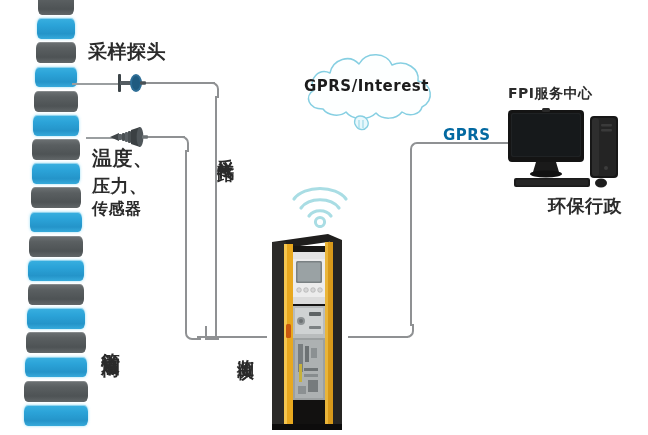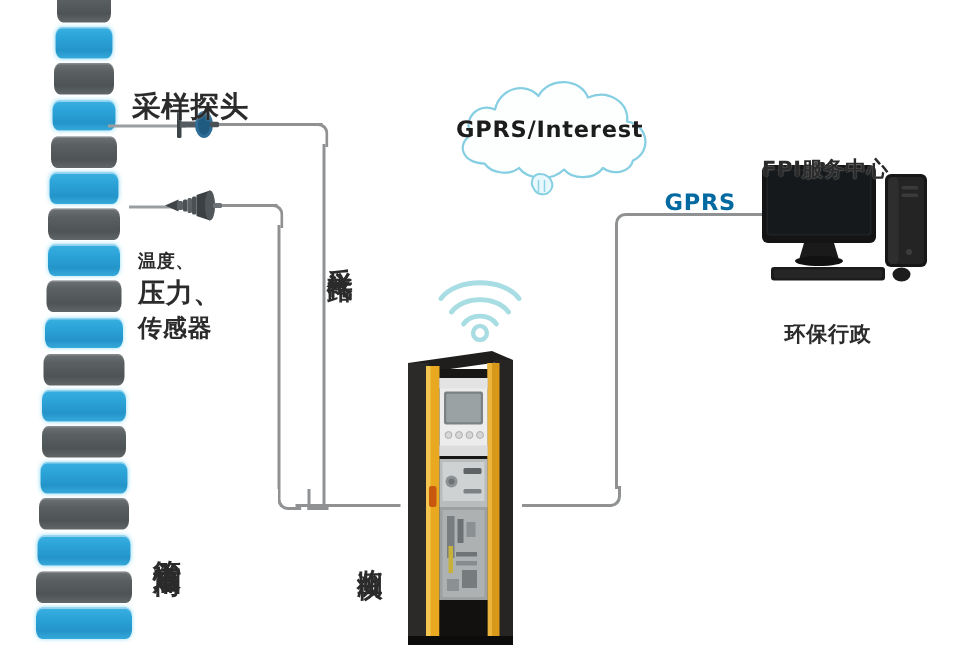--- a/index.html
+++ b/index.html
@@ -30,21 +30,21 @@
   
   .lbl{
     position:absolute;
     color:#2b2b2b;
     font-weight:700;
     letter-spacing:.5px;
     white-space:pre;
     line-height:1.18;
     text-shadow:0 0 1px rgba(255,255,255,.6);
   }
-  .lbl.cn{font-family:"DejaVu Sans","Liberation Sans",sans-serif;margin-top:20px;}
+  .lbl.cn{font-family:"DejaVu Sans","Liberation Sans",sans-serif;}
   .vert{writing-mode:vertical-rl;text-orientation:upright;}
 
   
   .pipe{position:absolute;border:2px solid #8f9193;}
 
   
   .probe-line{position:absolute;height:2px;background:#9a9ea0;}
 
   
   #cloud{position:absolute;left:292px;top:46px;width:152px;height:92px;text-align:right;}
@@ -245,30 +245,30 @@
         <rect x="14" y="71.5" width="72" height="6" rx="1.5" fill="#262626"></rect>
       </g>
 
       <ellipse cx="99" cy="75" rx="6" ry="4.6" fill="#1d1d1d"></ellipse>
     </svg>
   </div>
 
   <div class="lbl cn nosel" style="left:88px;top:40px;font-size:19px;">采样探头</div>
 
   <div class="abs nosel" style="left:92px;top:147px;font-size:18px;">
-    <div class="lbl cn" style="position:relative;font-size:12px;">温度、</div>
+    <div class="lbl cn" style="position:relative;font-size:20px;">温度、</div>
     <div class="lbl cn" style="position:relative;margin-top:4px;font-size:18px;">压力、</div>
     <div class="lbl cn" style="position:relative;margin-top:4px;font-size:16px;">传感器</div>
   </div>
 
   <div class="lbl cn vert nosel" style="left:216px;top:145px;font-size:17px;letter-spacing:2px;">采样气路</div>
 
   <div class="lbl cn vert nosel" style="left:100px;top:338px;font-size:19px;letter-spacing:2px;">管道烟筒</div>
 
   <div class="lbl cn vert nosel" style="left:236px;top:345px;font-size:17px;letter-spacing:2px;">监测仪</div>
 
   <div class="lbl nosel" style="left:443px;top:127px;font-size:15px;font-weight:600;color:#0369a1;">GPRS</div>
 
   <div class="lbl cn nosel" style="left:508px;top:85px;font-size:14px;">FPI服务中心</div>
 
-  <div class="lbl cn nosel" style="left:523px;top:195px;font-size:14px;">环保行政</div>
+  <div class="lbl cn nosel" style="left:548px;top:195px;font-size:18px;">环保行政</div>
 
 </div>
 
 </body></html>

